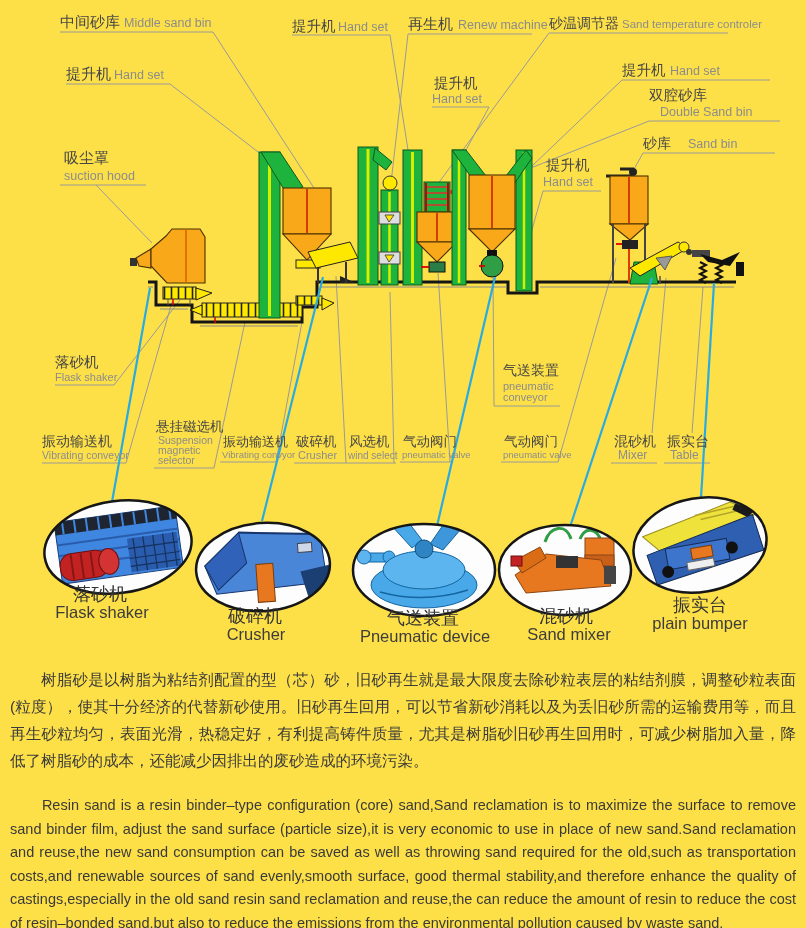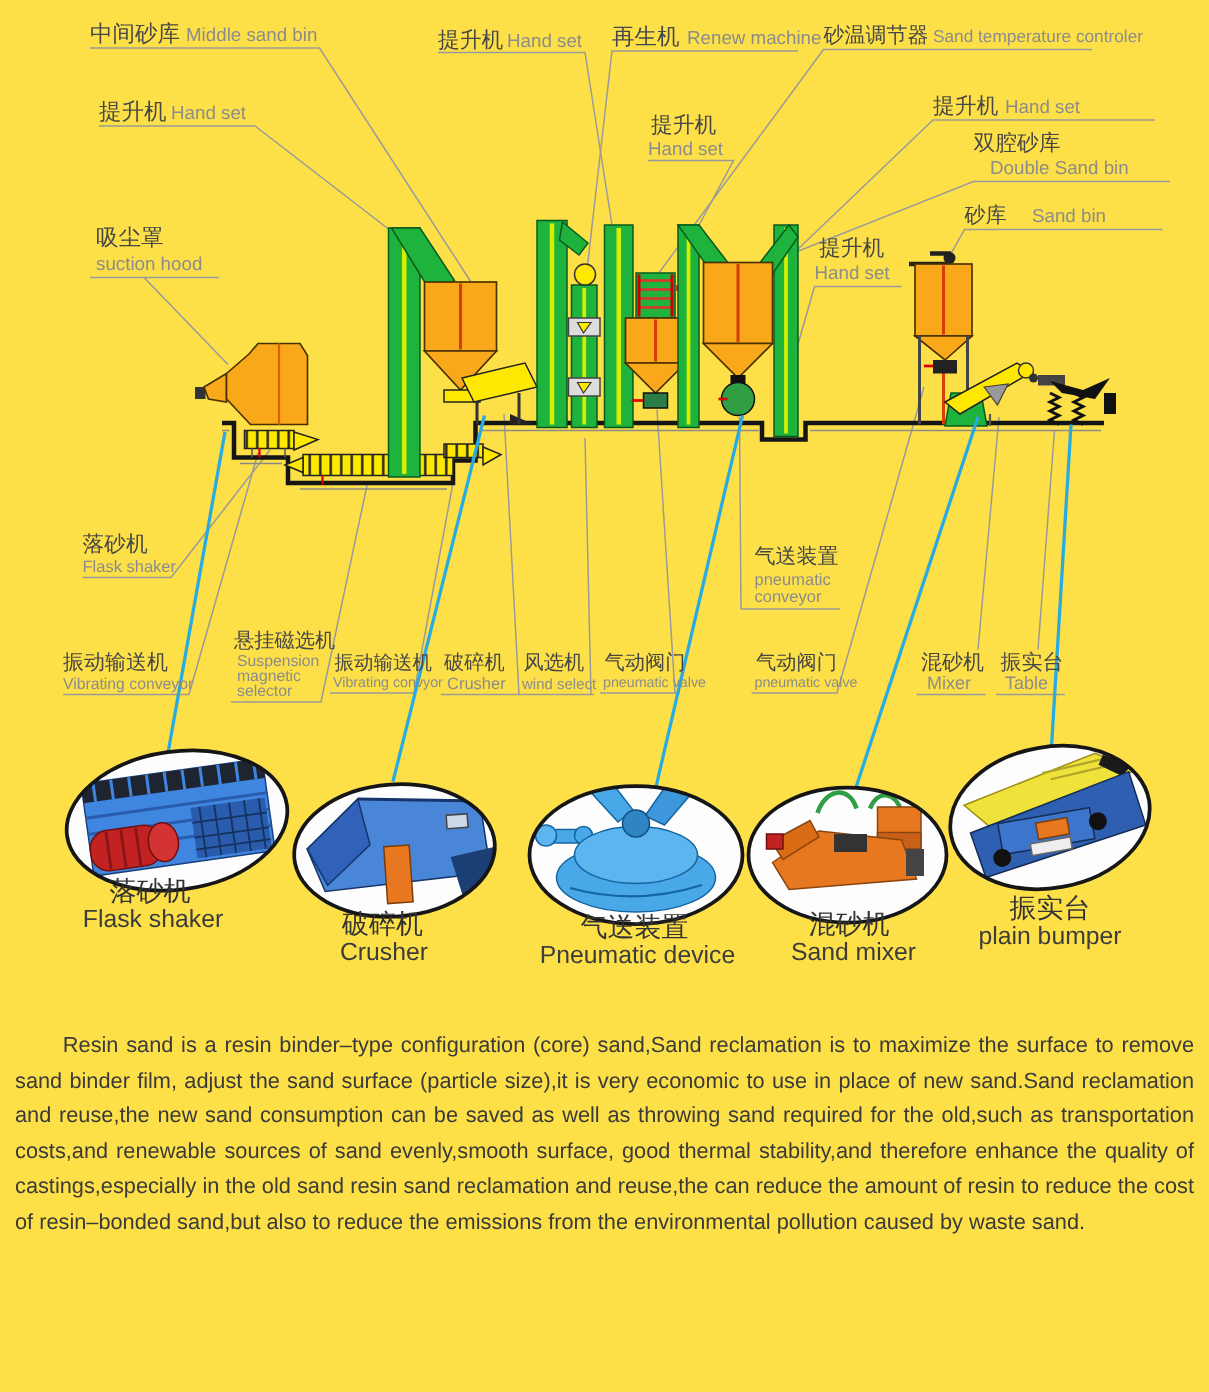--- a/index.html
+++ b/index.html
@@ -371,16 +371,17 @@
     <text x="423" y="624" class="cap-zh">气送装置</text>
     <text x="425" y="642" class="cap-en">Pneumatic device</text>
     <text x="566" y="622" class="cap-zh">混砂机</text>
     <text x="569" y="640" class="cap-en">Sand mixer</text>
     <text x="700" y="611" class="cap-zh">振实台</text>
     <text x="700" y="629" class="cap-en">plain bumper</text>
   </g>
 </svg>
 
   <div class="text-block">
+    <p class="cn-para">树脂砂是以树脂为粘结剂配置的型（芯）砂，旧砂再生就是最大限度去除砂粒表层的粘结剂膜，调整砂粒表面(粒度），使其十分经济的代替新砂使用。旧砂再生回用，可以节省新砂消耗以及为丢旧砂所需的运输费用等，而且再生砂粒均匀，表面光滑，热稳定好，有利提高铸件质量，尤其是树脂砂旧砂再生回用时，可减少树脂加入量，降低了树脂砂的成本，还能减少因排出的废砂造成的环境污染。</p>
     <p class="en-para">Resin sand is a resin binder–type configuration (core) sand,Sand reclamation is to maximize the surface to remove sand binder film, adjust the sand surface (particle size),it is very economic to use in place of new sand.Sand reclamation and reuse,the new sand consumption can be saved as well as throwing sand required for the old,such as transportation costs,and renewable sources of sand evenly,smooth surface, good thermal stability,and therefore enhance the quality of castings,especially in the old sand resin sand reclamation and reuse,the can reduce the amount of resin to reduce the cost of resin–bonded sand,but also to reduce the emissions from the environmental pollution caused by waste sand.</p>
   </div>
 
 </div>
 
 </body></html>

